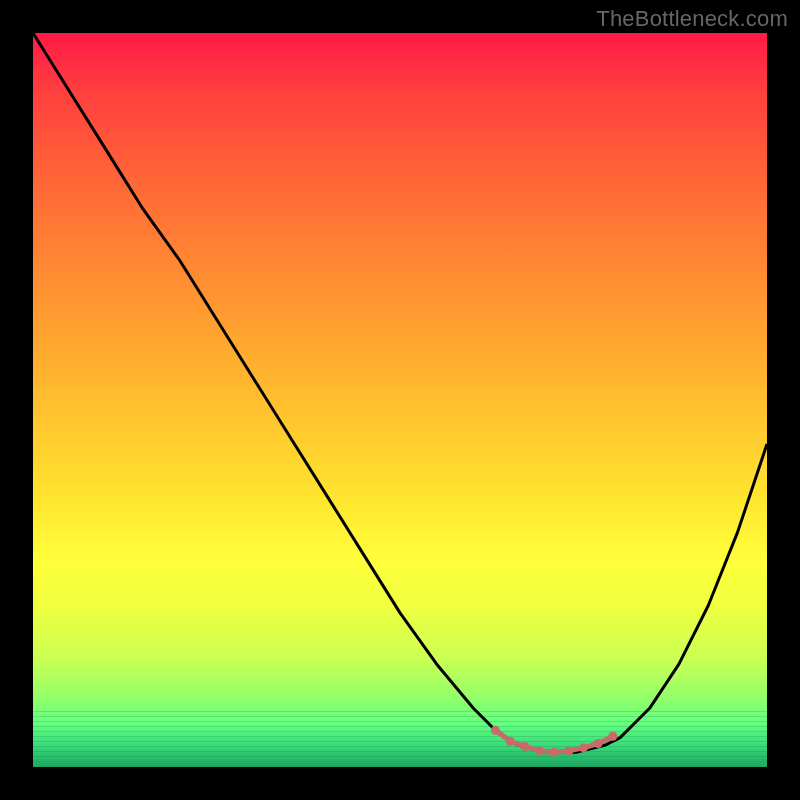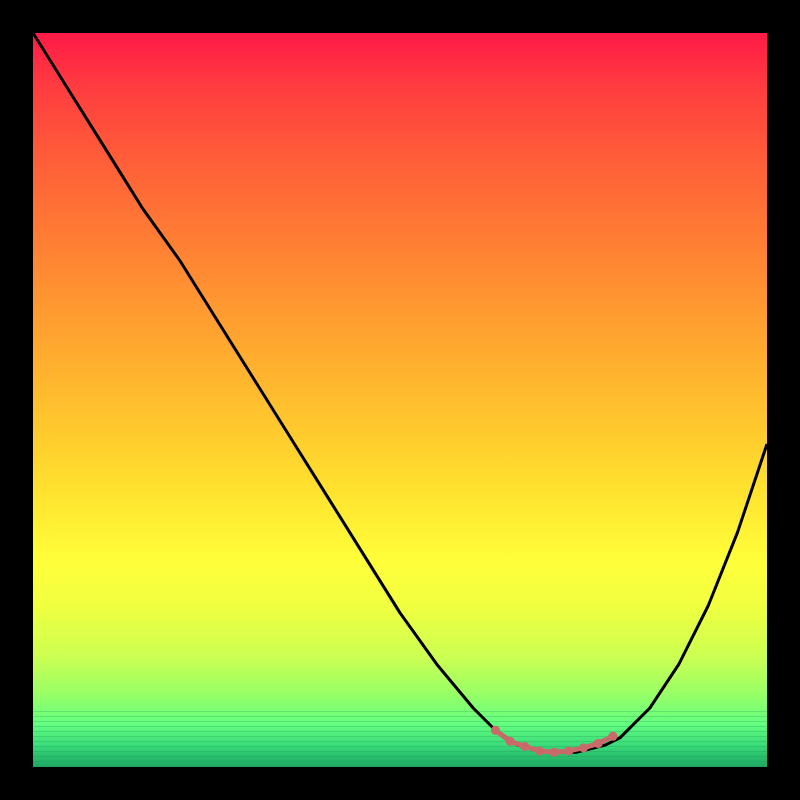--- a/index.html
+++ b/index.html
@@ -111,13 +111,14 @@
           <circle cx="506.5" cy="717.9" r="4.5" fill="#c96a6a"></circle>
           <circle cx="521.1" cy="719.3" r="4.5" fill="#c96a6a"></circle>
           <circle cx="535.8" cy="717.9" r="4.5" fill="#c96a6a"></circle>
           <circle cx="550.5" cy="714.9" r="4.5" fill="#c96a6a"></circle>
           <circle cx="565.2" cy="710.5" r="4.5" fill="#c96a6a"></circle>
           <circle cx="579.9" cy="703.2" r="4.5" fill="#c96a6a"></circle>
         </g>
     </svg>
   </div>
 
+  <div class="watermark">TheBottleneck.com</div>
 </div>
 
 </body></html>

